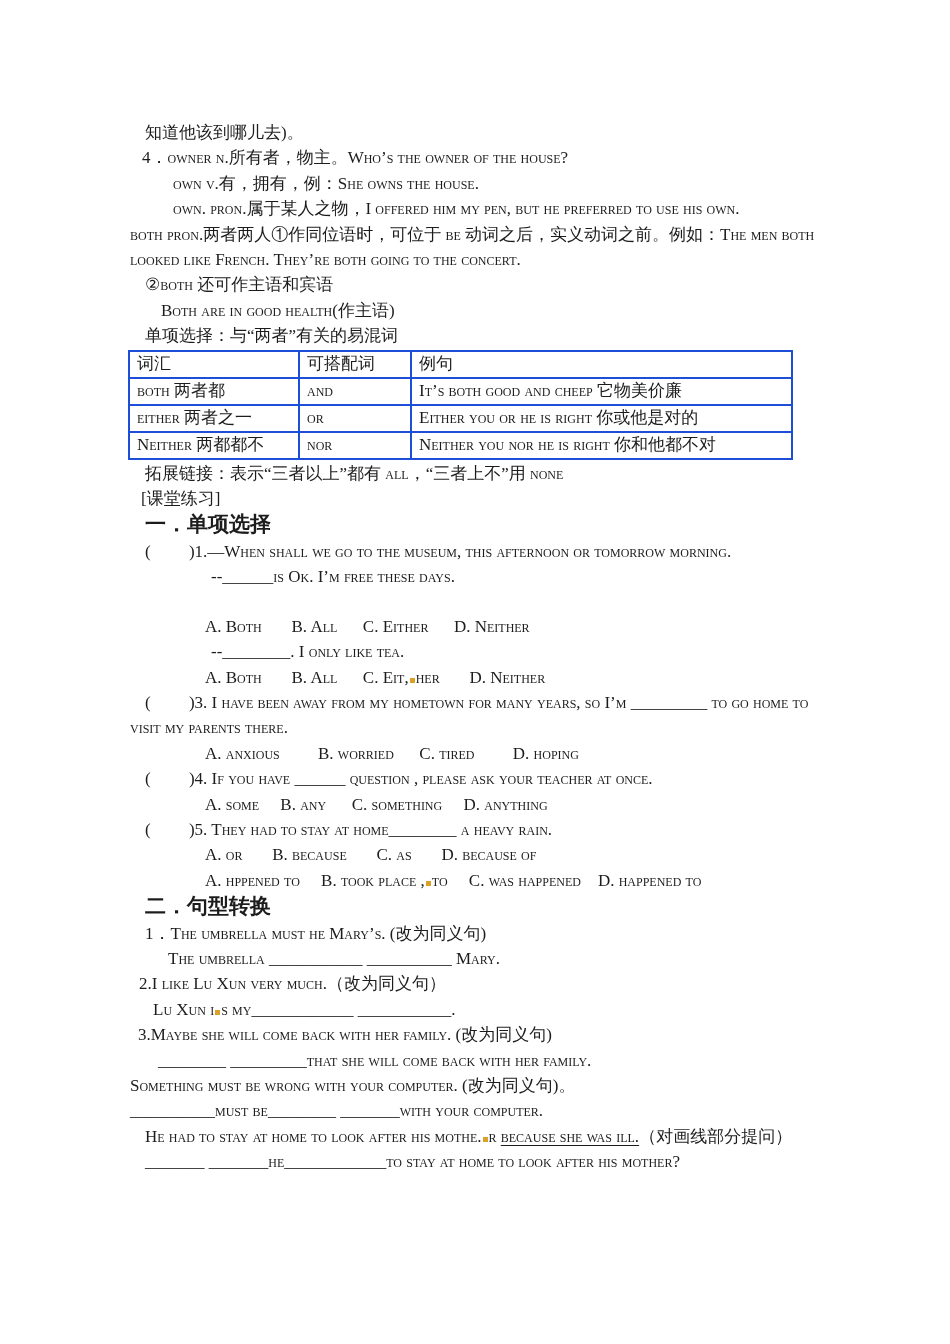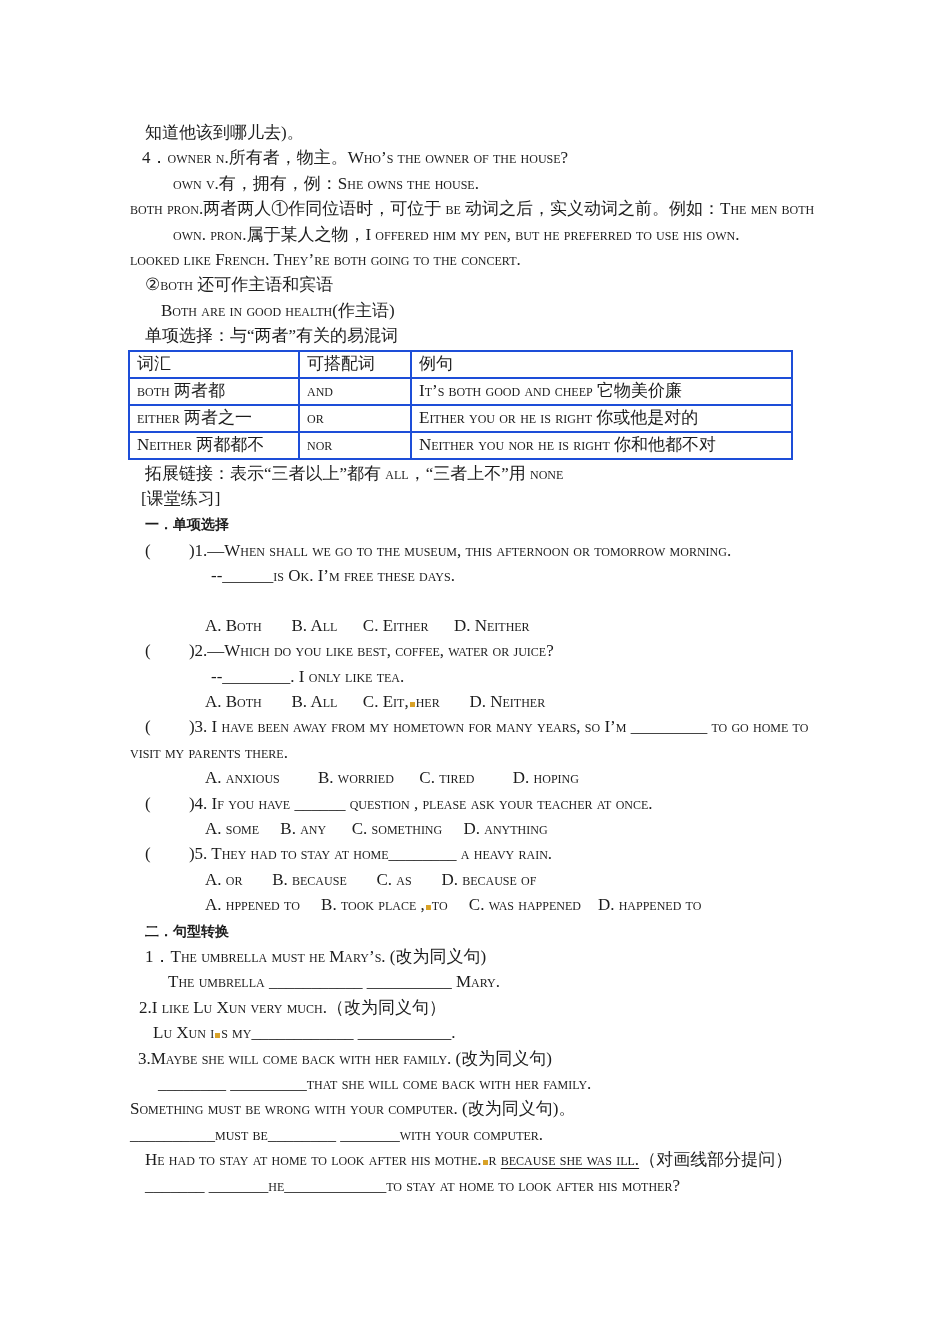--- a/index.html
+++ b/index.html
@@ -15,21 +15,21 @@
     color:#1c1c1c;
     font-size:17px;
     line-height:25.4px;
   }
   .line{white-space:pre;}
   .line span{vertical-align:baseline;}
   .b{
     font-family:Liberation Sans, sans-serif;
     font-weight:700;
     font-variant-caps:normal;
-    font-size:14px;
+    font-size:21px;
   }
   .u{text-decoration:underline;text-underline-offset:3px;}
   .dot{
     display:inline-block;
     width:5px;height:5px;
     margin:0 1px;
     vertical-align:-2px;
   }
   table.tbl{
     border-collapse:collapse;
@@ -50,22 +50,22 @@
   }
 </style>
 </head>
 <body>
 
 <div class="page">
   <div id="notes-block">
       <div class="line" style="padding-left: 17px;"><span>知道他该到哪儿去)。</span></div>
       <div class="line" style="padding-left: 14px;"><span>4．owner n.所有者，物主。Who’s the owner of the house?</span></div>
       <div class="line" style="padding-left: 45px;"><span>own v.有，拥有，例：She owns the house.</span></div>
+      <div class="line" style="padding-left: 45px;"><span>own. pron.属于某人之物，I offered him my pen, but he preferred to use his own.</span></div>
       <div class="line" style="padding-left: 2px;"><span>both pron.两者两人①作同位语时，可位于 be 动词之后，实义动词之前。例如：The men both</span></div>
-      <div class="line" style="padding-left: 45px;"><span>own. pron.属于某人之物，I offered him my pen, but he preferred to use his own.</span></div>
       <div class="line" style="padding-left: 2px;"><span>looked like French. They’re both going to the concert.</span></div>
       <div class="line" style="padding-left: 17px;"><span>②both 还可作主语和宾语</span></div>
       <div class="line" style="padding-left: 33px;"><span>Both are in good health(作主语)</span></div>
       <div class="line" style="padding-left: 17px;"><span>单项选择：与“两者”有关的易混词</span></div>
     </div>
 
   <table class="tbl">
     <colgroup id="tbl-cols">
         <col style="width: 170px;">
         <col style="width: 112px;">
@@ -97,21 +97,20 @@
       </tbody>
   </table>
 
   <div id="exercises-block">
       <div class="line" style="padding-left: 17px;"><span>拓展链接：表示“三者以上”都有 all，“三者上不”用 none</span></div>
       <div class="line" style="padding-left: 13px;"><span>[课堂练习]</span></div>
       <div class="line" style="padding-left: 17px;"><span class="b">一．单项选择</span></div>
       <div class="line" style="padding-left: 17px;"><span>(         )1.—When shall we go to the museum, this afternoon or tomorrow morning.</span></div>
       <div class="line" style="padding-left: 83px;"><span>--______is Ok. I’m free these days.</span></div>
       <div class="line" style="padding-left: 77px; margin-top: 24px;"><span>A. Both       B. All      C. Either      D. Neither</span></div>
-      <div class="line" style="padding-left: 17px;"><span>(         )2.—Which do you like best, coffee, water or juice?</span></div>
       <div class="line" style="padding-left: 83px;"><span>--________. I only like tea.</span></div>
       <div class="line" style="padding-left: 77px;"><span>A. Both       B. All      C. Eit,</span><span class="dot" style="background-color: rgb(217, 162, 39);"></span><span>her       D. Neither</span></div>
       <div class="line" style="padding-left: 17px;"><span>(         )3. I have been away from my hometown for many years, so I’m _________ to go home to</span></div>
       <div class="line" style="padding-left: 2px;"><span>visit my parents there.</span></div>
       <div class="line" style="padding-left: 77px;"><span>A. anxious         B. worried      C. tired         D. hoping</span></div>
       <div class="line" style="padding-left: 17px;"><span>(         )4. If you have ______ question , please ask your teacher at once.</span></div>
       <div class="line" style="padding-left: 77px;"><span>A. some     B. any      C. something     D. anything</span></div>
       <div class="line" style="padding-left: 17px;"><span>(         )5. They had to stay at home________ a heavy rain.</span></div>
       <div class="line" style="padding-left: 77px;"><span>A. or       B. because       C. as       D. because of</span></div>
       <div class="line" style="padding-left: 77px;"><span>A. hppened to     B. took place ,</span><span class="dot" style="background-color: rgb(217, 162, 39);"></span><span>to     C. was happened    D. happened to</span></div>

